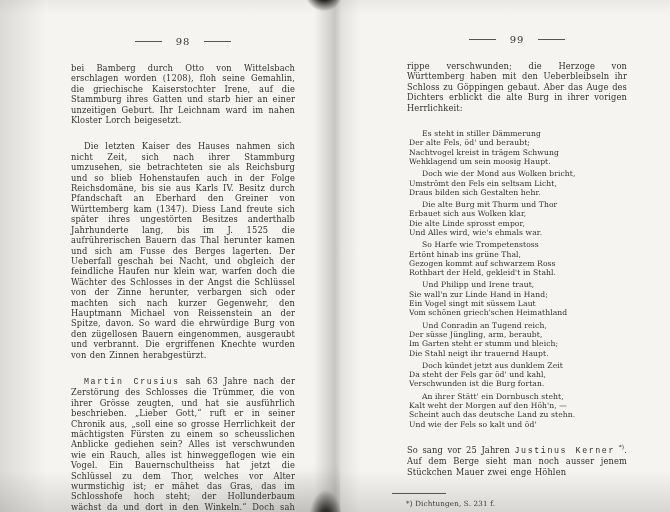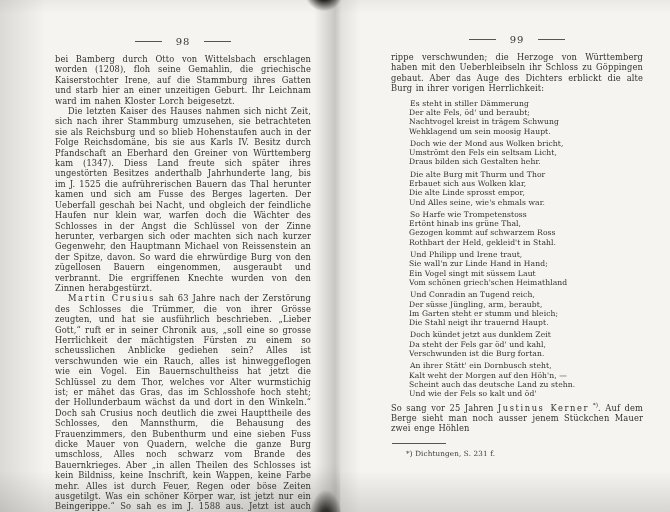--- a/index.html
+++ b/index.html
@@ -32,31 +32,31 @@
 
   .page{position:absolute;z-index:2;}
   .page.left{left:55px;top:36px;width:256px;}
   .page.right{left:391px;top:34px;width:252px;}
 
   .page-header{display:flex;align-items:center;justify-content:center;gap:14px;margin-bottom:7px;}
   .page-num{font-size:10px;letter-spacing:1px;color:#3a3733;}
   .hrule{display:inline-block;width:27px;height:1px;background:#58544e;}
 
   .page-body p.para{
-    margin:0;font-size:8.3px;line-height:10.4px;text-align:justify;
+    margin:16px;font-size:8.3px;line-height:10.4px;text-align:justify;
     letter-spacing:.12px;word-spacing:.7px;
   }
   .page-body p.para.indent{text-indent:13px;}
-  .spaced{letter-spacing:1.6px;}
+  .spaced{letter-spacing:1.6px;font-family:Liberation Mono, monospace;}
   .sup{font-size:5.8px;vertical-align:super;line-height:0;}
 
   .poem{margin:5px 0 4px 18px;}
   .stanza{margin:0 0 3px 0;}
   .poem-line{font-size:7.6px;line-height:9.3px;letter-spacing:.1px;white-space:nowrap;}
-  .poem-line.first{margin-left:1px;}
+  .poem-line.first{margin-left:13px;}
 
   .closing{margin-top:4px;}
 
   .footnote-rule{width:54px;height:1px;background:#5a564f;margin:9px 0 5px 1px;}
   .footnote{font-size:7.2px;line-height:9px;letter-spacing:.15px;margin-left:15px;color:#3a3733;}
 </style>
 </head>
 <body>
 
 <div class="spread">
@@ -92,21 +92,21 @@
         </div>
         <div class="stanza">
           <div class="poem-line first">Doch wie der Mond aus Wolken bricht,</div>
           <div class="poem-line">Umströmt den Fels ein seltsam Licht,</div>
           <div class="poem-line">Draus bilden sich Gestalten hehr.</div>
         </div>
         <div class="stanza">
           <div class="poem-line first">Die alte Burg mit Thurm und Thor</div>
           <div class="poem-line">Erbauet sich aus Wolken klar,</div>
           <div class="poem-line">Die alte Linde sprosst empor,</div>
-          <div class="poem-line">Und Alles seine, wie's ehmals war.</div>
+          <div class="poem-line">Und Alles wird, wie's ehmals war.</div>
         </div>
         <div class="stanza">
           <div class="poem-line first">So Harfe wie Trompetenstoss</div>
           <div class="poem-line">Ertönt hinab ins grüne Thal,</div>
           <div class="poem-line">Gezogen kommt auf schwarzem Ross</div>
           <div class="poem-line">Rothbart der Held, gekleid't in Stahl.</div>
         </div>
         <div class="stanza">
           <div class="poem-line first">Und Philipp und Irene traut,</div>
           <div class="poem-line">Sie wall'n zur Linde Hand in Hand;</div>

